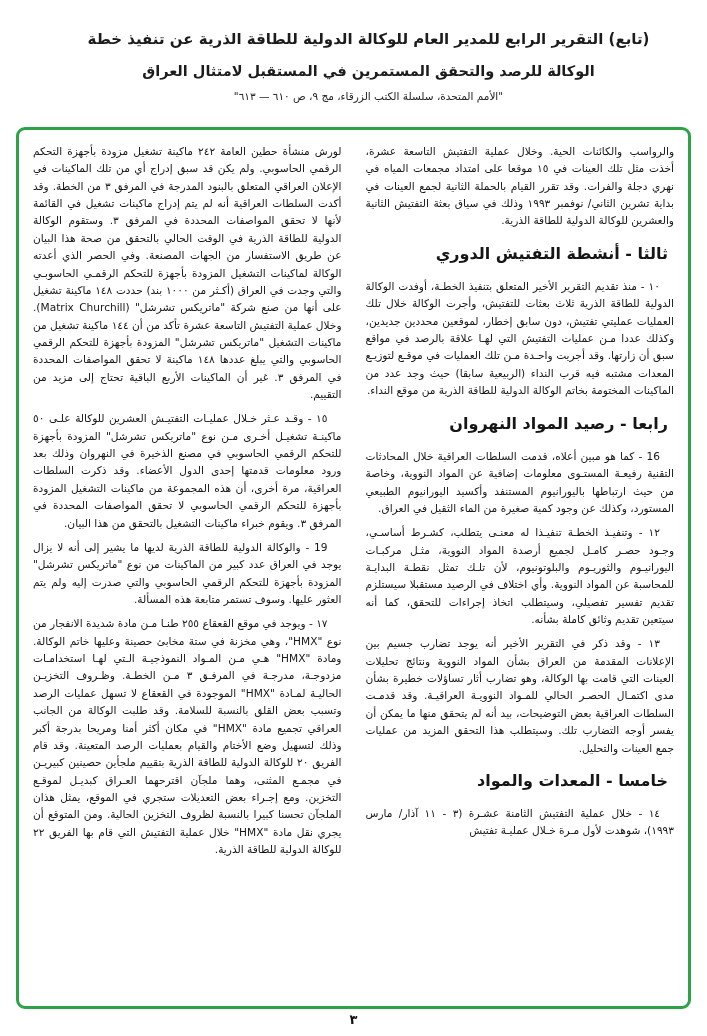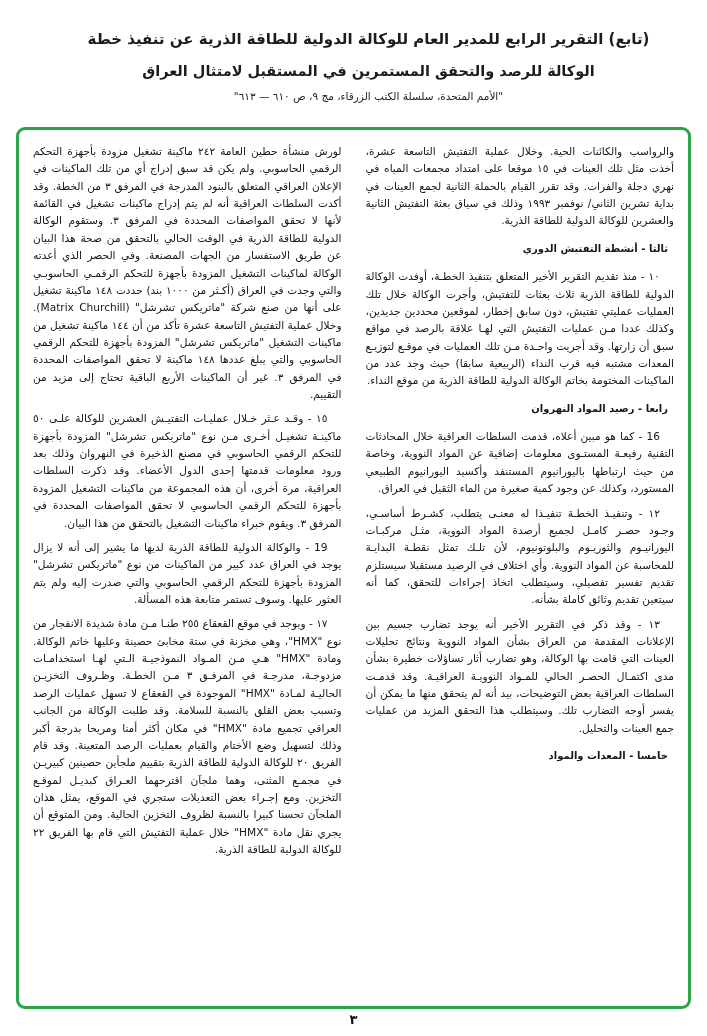--- a/index.html
+++ b/index.html
@@ -68,21 +68,21 @@
     color: #161616;
   }
   .para {
     margin-bottom: 7px;
     text-indent: 0;
   }
   .para.numbered {
     text-indent: 14px;
   }
   .section-heading {
-    font-size: 10px;
+    font-size: 16px;
     font-weight: bold;
     margin: 11px 6px 11px 0;
     text-align: right;
   }
 
   
   .page-number {
     position: absolute;
     bottom: 9px;
     left: 0;
@@ -107,20 +107,21 @@
 
     <div class="column">
       <p class="para">والرواسب والكائنات الحية. وخلال عملية التفتيش التاسعة عشرة، أخذت مثل تلك العينات في ١٥ موقعا على امتداد مجمعات المياه في نهري دجلة والفرات. وقد تقرر القيام بالحملة الثانية لجمع العينات في بداية تشرين الثاني/ نوفمبر ١٩٩٣ وذلك في سياق بعثة التفتيش الثانية والعشرين للوكالة الدولية للطاقة الذرية.</p>
       <h3 class="section-heading">ثالثا -  أنشطة التفتيش الدوري</h3>
       <p class="para numbered">١٠ -  منذ تقديم التقرير الأخير المتعلق بتنفيذ الخطـة، أوفدت الوكالة الدولية للطاقة الذرية ثلاث بعثات للتفتيش، وأجرت الوكالة خلال تلك العمليات عمليتي تفتيش، دون سابق إخطار، لموقعين محددين جديدين، وكذلك عددا مـن عمليات التفتيش التي لهـا علاقة بالرصد في مواقع سبق أن زارتها. وقد أجريت واحـدة مـن تلك العمليات في موقـع لتوزيـع المعدات مشتبه فيه قرب النداء (الربيعية سابقا) حيث وجد عدد من الماكينات المختومة بخاتم الوكالة الدولية للطاقة الذرية من موقع النداء.</p>
       <h3 class="section-heading">رابعا -  رصيد المواد النهروان</h3>
       <p class="para numbered">16 -  كما هو مبين أعلاه، قدمت السلطات العراقية خلال المحادثات التقنية رفيعـة المستـوى معلومات إضافية عن المواد النووية، وخاصة من حيث ارتباطها باليورانيوم المستنفد وأكسيد اليورانيوم الطبيعي المستورد، وكذلك عن وجود كمية صغيرة من الماء الثقيل في العراق.</p>
       <p class="para numbered">١٢ -  وتنفيـذ الخطـة تنفيـذا له معنـى يتطلب، كشـرط أساسـي، وجـود حصـر كامـل لجميع أرصدة المواد النووية، مثـل مركبـات اليورانيـوم والثوريـوم والبلوتونيوم، لأن تلـك تمثل نقطـة البدايـة للمحاسبة عن المواد النووية. وأي اختلاف في الرصيد مستقبلا سيستلزم تقديم تفسير تفصيلي، وسيتطلب اتخاذ إجراءات للتحقق، كما أنه سيتعين تقديم وثائق كاملة بشأنه.</p>
       <p class="para numbered">١٣ -  وقد ذكر في التقرير الأخير أنه يوجد تضارب جسيم بين الإعلانات المقدمة من العراق بشأن المواد النووية ونتائج تحليلات العينات التي قامت بها الوكالة، وهو تضارب أثار تساؤلات خطيرة بشأن مدى اكتمـال الحصـر الحالي للمـواد النوويـة العراقيـة. وقد قدمـت السلطات العراقية بعض التوضيحات، بيد أنه لم يتحقق منها ما يمكن أن يفسر أوجه التضارب تلك. وسيتطلب هذا التحقق المزيد من عمليات جمع العينات والتحليل.</p>
       <h3 class="section-heading">خامسا -  المعدات والمواد</h3>
+      <p class="para numbered">١٤ -  خلال عملية التفتيش الثامنة عشـرة (٣ - ١١ آذار/ مارس ١٩٩٣)، شوهدت لأول مـرة خـلال عمليـة تفتيش</p>
     </div>
 
     <div class="column">
       <p class="para">لورش منشأة حطين العامة ٢٤٢ ماكينة تشغيل مزودة بأجهزة التحكم الرقمي الحاسوبي. ولم يكن قد سبق إدراج أي من تلك الماكينات في الإعلان العراقي المتعلق بالبنود المدرجة في المرفق ٣ من الخطة. وقد أكدت السلطات العراقية أنه لم يتم إدراج ماكينات تشغيل في القائمة لأنها لا تحقق المواصفات المحددة في المرفق ٣. وستقوم الوكالة الدولية للطاقة الذرية في الوقت الحالي بالتحقق من صحة هذا البيان عن طريق الاستفسار من الجهات المصنعة. وفي الحصر الذي أعدته الوكالة لماكينات التشغيل المزودة بأجهزة للتحكم الرقمـي الحاسوبـي والتي وجدت في العراق (أكـثر من ١٠٠٠ بند) حددت ١٤٨ ماكينة تشغيل على أنها من صنع شركة "ماتريكس تشرشل" (Matrix Churchill). وخلال عملية التفتيش التاسعة عشرة تأكد من أن ١٤٤ ماكينة تشغيل من ماكينات التشغيل "ماتريكس تشرشل" المزودة بأجهزة للتحكم الرقمي الحاسوبي والتي يبلغ عددها ١٤٨ ماكينة لا تحقق المواصفات المحددة في المرفق ٣. غير أن الماكينات الأربع الباقية تحتاج إلى مزيد من التقييم.</p>
       <p class="para numbered">١٥ -  وقـد عـثر خـلال عمليـات التفتيـش العشرين للوكالة علـى ٥٠ ماكينـة تشغيـل أخـرى مـن نوع "ماتريكس تشرشل" المزودة بأجهزة للتحكم الرقمي الحاسوبي في مصنع الذخيرة في النهروان وذلك بعد ورود معلومات قدمتها إحدى الدول الأعضاء. وقد ذكرت السلطات العراقية، مرة أخرى، أن هذه المجموعة من ماكينات التشغيل المزودة بأجهزة للتحكم الرقمي الحاسوبي لا تحقق المواصفات المحددة في المرفق ٣. ويقوم خبراء ماكينات التشغيل بالتحقق من هذا البيان.</p>
       <p class="para numbered">19 -  والوكالة الدولية للطاقة الذرية لديها ما يشير إلى أنه لا يزال يوجد في العراق عدد كبير من الماكينات من نوع "ماتريكس تشرشل" المزودة بأجهزة للتحكم الرقمي الحاسوبي والتي صدرت إليه ولم يتم العثور عليها. وسوف تستمر متابعة هذه المسألة.</p>
       <p class="para numbered">١٧ -  ويوجد في موقع القعقاع ٢٥٥ طنـا مـن مادة شديدة الانفجار من نوع "HMX"، وهي مخزنة في ستة مخابئ حصينة وعليها خاتم الوكالة. ومادة "HMX" هـي مـن المـواد النموذجيـة الـتي لهـا استخدامـات مزدوجـة، مدرجـة في المرفـق ٣ مـن الخطـة. وظـروف التخزيـن الحاليـة لمـادة "HMX" الموجودة في القعقاع لا تسهل عمليات الرصد وتسبب بعض القلق بالنسبة للسلامة. وقد طلبت الوكالة من الجانب العراقي تجميع مادة "HMX" في مكان أكثر أمنا ومريحا بدرجة أكبر وذلك لتسهيل وضع الأختام والقيام بعمليات الرصد المتعينة. وقد قام الفريق ٢٠ للوكالة الدولية للطاقة الذرية بتقييم ملجأين حصينين كبيريـن في مجمـع المثنى، وهما ملجآن اقترحهما العـراق كبديـل لموقـع التخزين. ومع إجـراء بعض التعديلات ستجري في الموقع، يمثل هذان الملجآن تحسنا كبيرا بالنسبة لظروف التخزين الحالية. ومن المتوقع أن يجري نقل مادة "HMX" خلال عملية التفتيش التي قام بها الفريق ٢٢ للوكالة الدولية للطاقة الذرية.</p>
     </div>
 
   </div>

